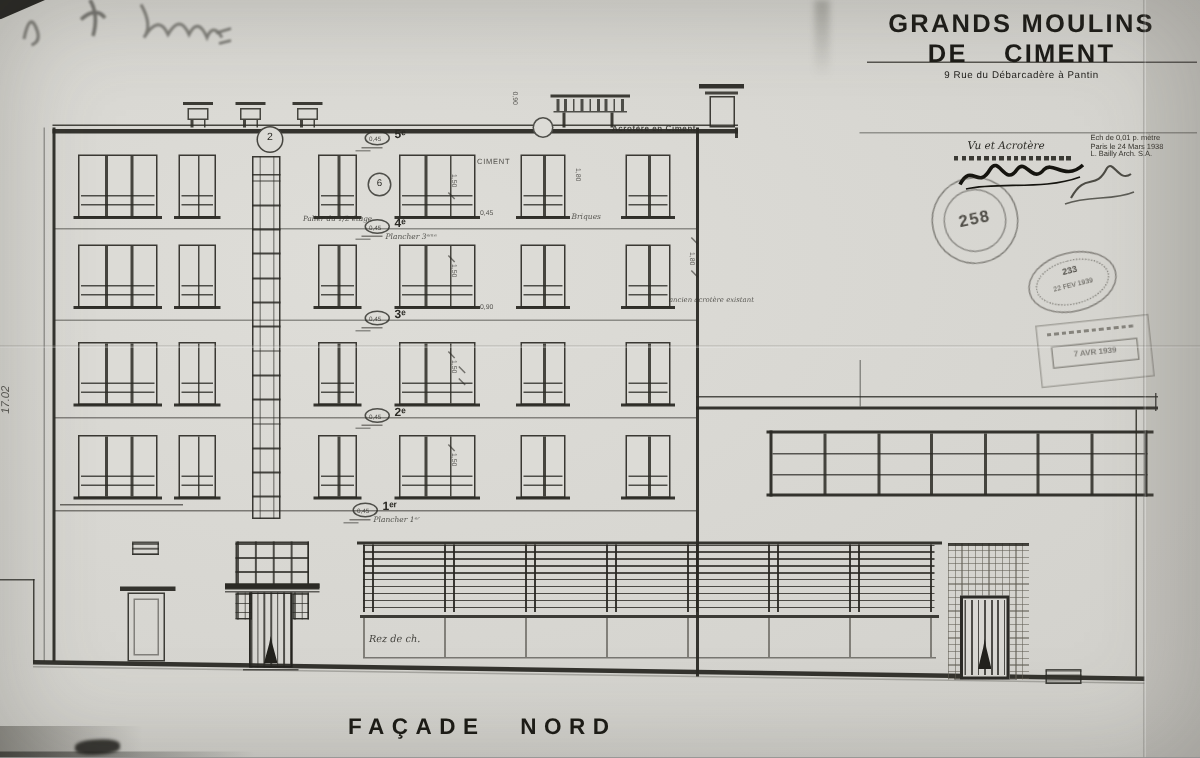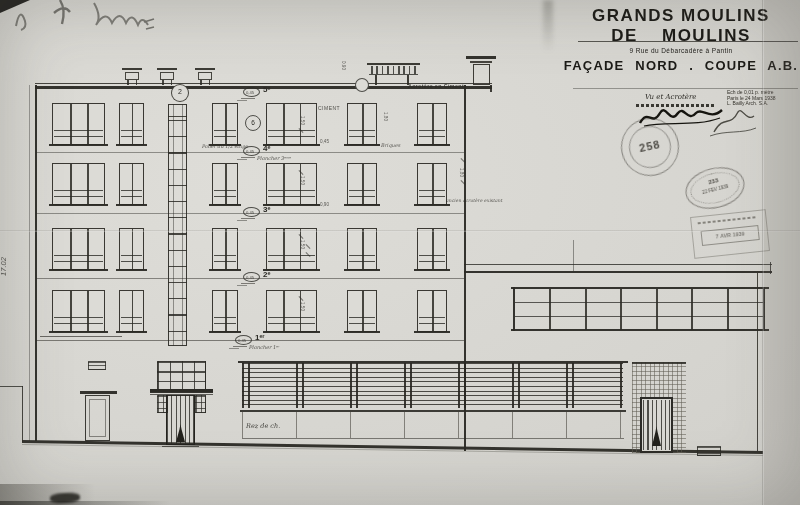--- a/index.html
+++ b/index.html
@@ -29,23 +29,22 @@
   .crease{z-index:6;pointer-events:none}
   .edge{z-index:7;pointer-events:none}
 </style>
 </head>
 <body>
 
 <div id="sheet">
 
   <div class="tb">
     <div class="tb-l1">GRANDS MOULINS</div>
-    <div class="tb-l2">DE MOULINS</div>
+    <div class="tb-l2">DE CIMENT</div>
     <div class="tb-ad">9 Rue du Débarcadère à Pantin</div>
-    <div class="tb-s2">FAÇADE NORD . COUPE A.B.</div>
   </div>
   <div class="ln" style="left:578px;top:40.5px;width:220px;height:1px;opacity:.75"></div>
   <div class="ln" style="left:573px;top:88px;width:225px;height:1px;opacity:.4"></div>
 
   <div class="t hand blur1" style="left:645px;top:93px;font-size:7px">Vu et Acrotère</div>
   <div class="abs" style="left:636px;top:104px;width:78px;height:3.2px;z-index:4;opacity:.85;filter:blur(.3px);background:repeating-linear-gradient(90deg,rgba(20,20,14,.95) 0 3px,transparent 3px 5px)"></div>
   <svg style="left:634px;top:103px;filter:blur(.25px)" width="92" height="28">
     <path d="M6 20 C14 5 18 24 26 10 C32 0 36 22 44 10 C50 2 54 20 62 10 C68 4 76 18 88 7" stroke="#15140f" stroke-width="2.4" fill="none"></path>
     <path d="M10 23 C32 18 62 24 86 15" stroke="#15140f" stroke-width="1.1" fill="none"></path>
   </svg>
@@ -84,20 +83,21 @@
   <div class="t hand blur1" style="left:246px;top:422px;font-size:6.5px;opacity:.85">Rez de ch.</div>
 
   <div class="abs" style="left:171px;top:84px;width:16px;height:16px;border:1.2px solid rgba(43,42,37,.85);border-radius:50%;z-index:3;background:#dcdbd6">
     <div class="t" style="left:0;top:3px;width:100%;text-align:center;font-size:7px">2</div>
   </div>
   <div class="abs" style="left:245px;top:115px;width:14px;height:14px;border:1.1px solid rgba(43,42,37,.8);border-radius:50%;z-index:3">
     <div class="t" style="left:0;top:2.5px;width:100%;text-align:center;font-size:6.5px">6</div>
   </div>
   <div class="abs" style="left:355px;top:78px;width:12px;height:12px;border:1.1px solid rgba(43,42,37,.8);border-radius:50%;z-index:3;background:#dcdbd6"></div>
 
+  <div class="t" style="left:232px;top:476px;font-size:15px;font-weight:bold;letter-spacing:5px;word-spacing:14px;color:#1a1914;filter:blur(.2px)">FAÇADE NORD</div>
 
   <svg style="left:2px;top:-2px;filter:blur(.7px)" width="180" height="36" opacity=".55">
     <path d="M14 28 q4 -20 9 -5 q2 7 -4 9" stroke="#34332d" stroke-width="2" fill="none"></path>
     <path d="M58 2 q6 10 2 24 M52 15 q10 -9 16 -1" stroke="#24231e" stroke-width="2.4" fill="none"></path>
     <path d="M92 5 q8 14 2 22 q10 -16 16 -2 q8 -14 14 0 q6 -12 12 2 q4 -10 10 0" stroke="#34332d" stroke-width="2" fill="none"></path>
     <path d="M142 24 l10 -3 M144 31 l8 -2" stroke="#24231e" stroke-width="1.6" fill="none"></path>
   </svg>
 
   <div id="gfx">
       <div class="abs" style="left: 35px; top: 83px; width: 457px; height: 1px; background: rgb(43, 42, 37); z-index: 2; opacity: 0.85;"></div>

